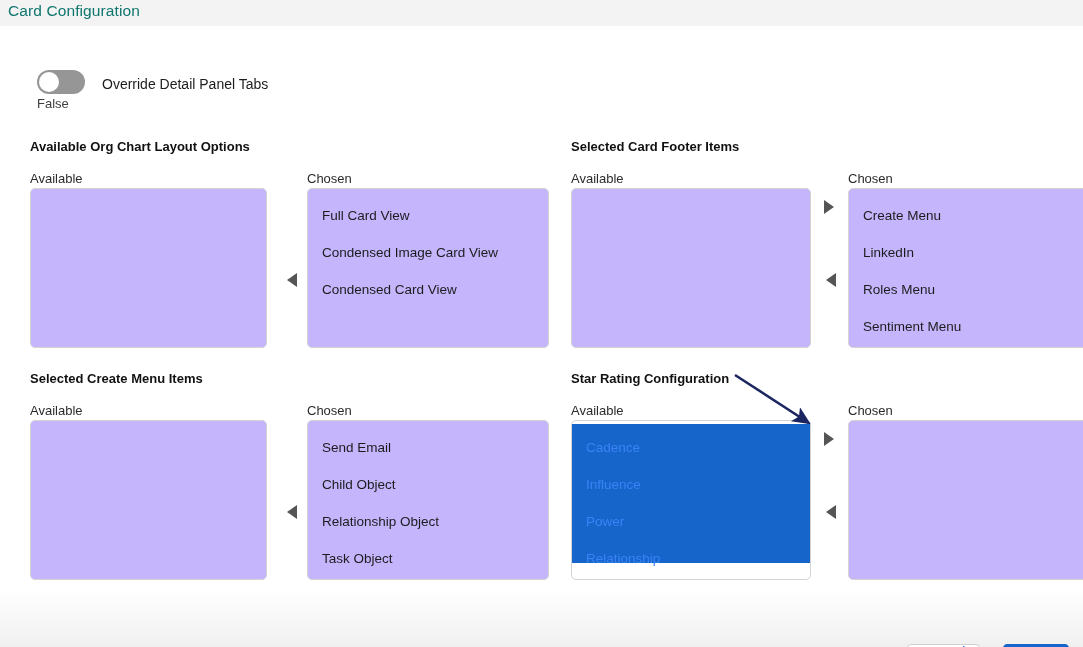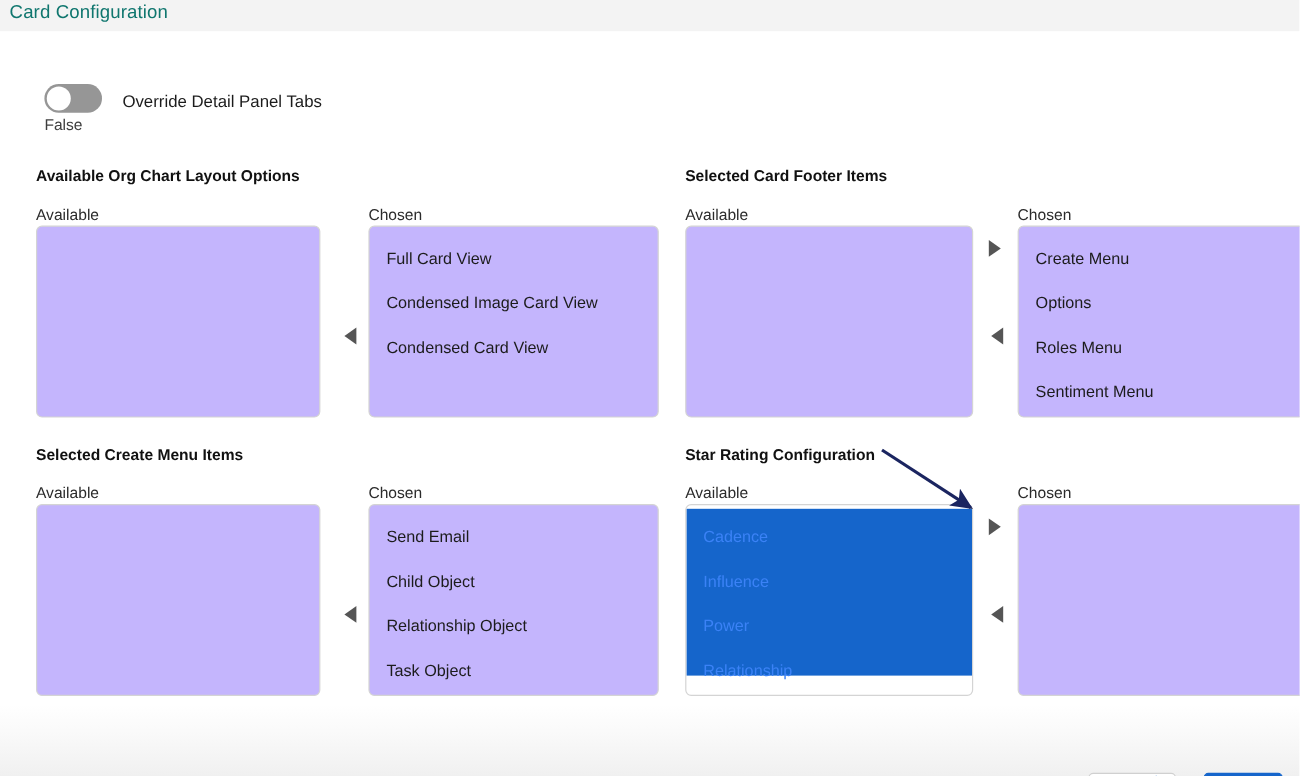--- a/index.html
+++ b/index.html
@@ -147,21 +147,21 @@
     <div class="col-label" style="left:0;">Available</div>
     <div class="col-label" style="left:277px;">Chosen</div>
 
     <div class="listbox" style="left:0;width:240px;"></div>
 
     <div class="arrow-btn arrow-right" style="left:253px;top:29px;"></div>
     <div class="arrow-btn arrow-left" style="left:255px;top:102px;"></div>
 
     <div class="listbox" style="left:277px;width:250px;">
       <div class="list-item" style="top:19px;">Create Menu</div>
-      <div class="list-item" style="top:56px;">Options</div>
+      <div class="list-item" style="top:56px;">LinkedIn</div>
       <div class="list-item" style="top:93px;">Roles Menu</div>
       <div class="list-item" style="top:130px;">Sentiment Menu</div>
     </div>
   </div>
 </div>
 
 <div class="section" style="left:30px;top:371px;width:520px;">
   <div class="section-title">Selected Create Menu Items</div>
   <div class="dual-list">
     <div class="col-label" style="left:0;">Available</div>

